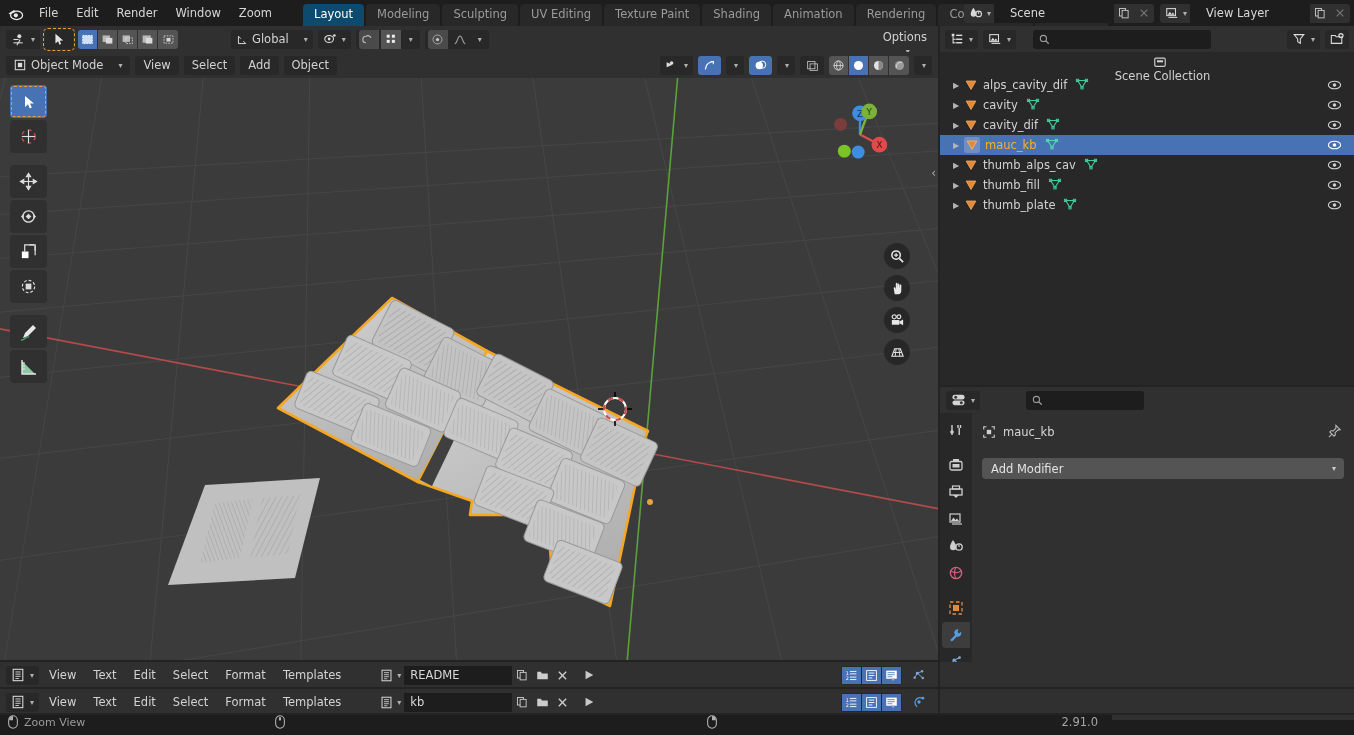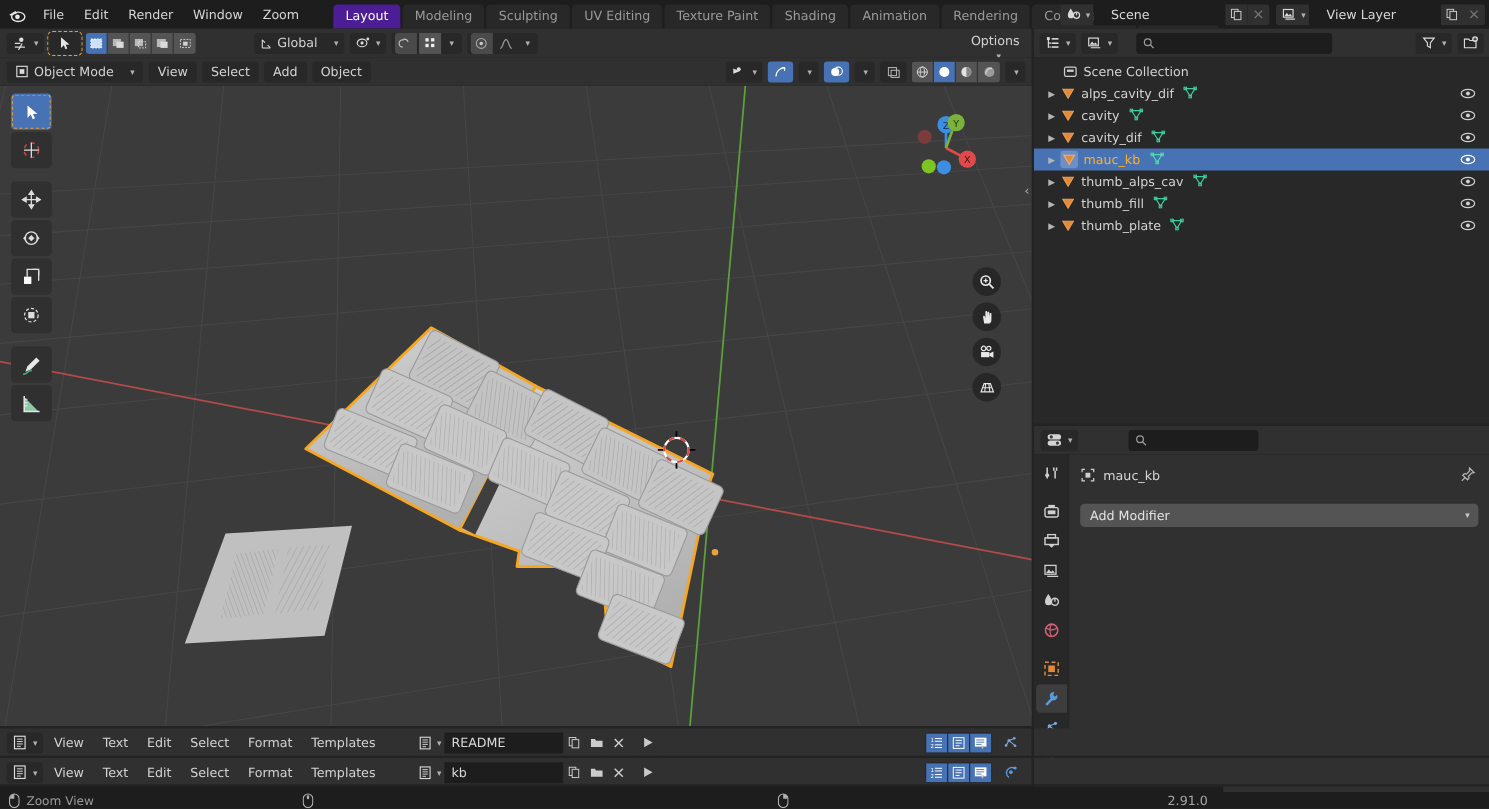--- a/index.html
+++ b/index.html
@@ -21,21 +21,21 @@
   .blender-logo { width:30px; height:26px; display:flex; align-items:center; justify-content:center; }
   .menu-item {
     padding: 3px 9px; color:#d6d6d6; font-size:11.5px; cursor:default; border-radius:3px;
     white-space:nowrap;
   }
   .wsp-tabs { display:flex; align-items:flex-end; height:26px; margin-left:22px; }
   .wsp-tab {
     padding:5px 11px 6px; font-size:11.5px; color:#9a9a9a; background:#282828;
     margin-right:2px; border-radius:4px 4px 0 0; height:22px; line-height:11px; white-space:nowrap;
   }
-  .wsp-tab.active { background:#4c1d95; color:#fff; }
+  .wsp-tab.active { background:#0c4a6e; color:#fff; }
   .wsp-plus { color:#777; padding:4px 4px; font-size:12px; }
 
   .topbar-right { position:absolute; right:0; top:0; height:26px; display:flex; align-items:center; gap:0px; padding-right:4px;}
   .scene-block { display:flex; align-items:center; height:19px; margin-left:6px; }
   .idblock-icon {
     background:#303030; border-radius:3px 0 0 3px; height:19px; display:flex; align-items:center;
     padding:0 3px 0 5px; gap:2px;
   }
   .idblock-name {
     background:#1d1d1d; height:19px; min-width:120px; display:flex; align-items:center;
@@ -162,21 +162,21 @@
   .te-seg > div { width:19px; display:flex; align-items:center; justify-content:center; background:#4772b3; margin-right:1px;}
   .te-seg > div:last-child{ margin-right:0;}
   .te-extra { width:26px; height:19px; display:flex; align-items:center; justify-content:center; background:#303030; border-radius:3px;}
 
   .te-fill1 { position:absolute; left:940px; top:662px; width:414px; height:26px; background:#303030;}
   .te-fill2 { position:absolute; left:940px; top:689px; width:414px; height:26px; background:#303030;}
 
   
   .statusbar {
     position:absolute; left:0; top:715px; width:1112px; height:20px;
-    background:#1d1d1d; display:flex; align-items:flex-end; padding:0 8px;
+    background:#1d1d1d; display:flex; align-items:flex-start; padding:0 8px;
     color:#9a9a9a; font-size:11px;
   }
   .sb-item { display:flex; align-items:center; gap:6px; }
   .sb-version { margin-left:auto; color:#a5a5a5; font-size:11.5px; padding-right:6px;}
 
   
   .vsep { position:absolute; background:#232323; }
 </style>
 </head>
 <body>
@@ -704,21 +704,21 @@
       <svg width="14" height="14" viewBox="0 0 16 16">
           <path d="M1.5 4 L6 4 L7 5.5 L13.5 5.5 L13.5 13 L1.5 13 Z" fill="none" stroke="#ddd" stroke-width="1.2"></path>
           <circle cx="12.5" cy="4" r="3" fill="#ddd"></circle>
           <line x1="12.5" y1="2.4" x2="12.5" y2="5.6" stroke="#303030" stroke-width="1.2"></line>
           <line x1="10.9" y1="4" x2="14.1" y2="4" stroke="#303030" stroke-width="1.2"></line>
         </svg>
     </div>
   </div>
 
   <div class="outliner">
-    <div class="ol-row" style="padding-left:26px;">
+    <div class="ol-row" style="padding-left:26px;flex-direction:column;">
       <span style="display:flex;">
         <svg width="14" height="14" viewBox="0 0 16 16">
             <rect x="2" y="3.5" width="12" height="9.5" rx="1.5" fill="none" stroke="#cfcfcf" stroke-width="1.3"></rect>
             <rect x="4.5" y="6" width="7" height="2.4" fill="#cfcfcf"></rect>
           </svg>
       </span>
       <span class="ol-label">Scene Collection</span>
     </div>
 
     <div class="ol-row">

